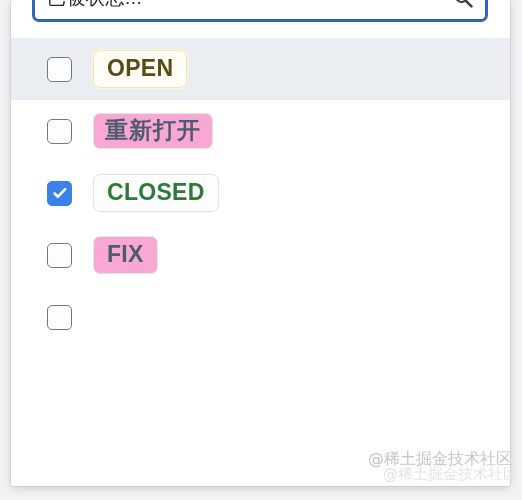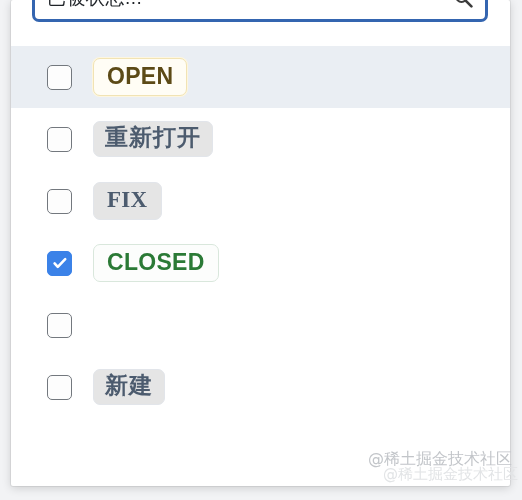--- a/index.html
+++ b/index.html
@@ -83,21 +83,20 @@
   .option-row {
     display: flex;
     align-items: center;
     height: 62px;
     padding-left: 36px;
     background: transparent;
     cursor: pointer;
   }
   .option-row.highlighted {
     background: #eaeef3;
-    margin-top: 8px;
   }
 
   
   .checkbox {
     width: 25px;
     height: 25px;
     min-width: 25px;
     border: 1.6px solid #73787e;
     border-radius: 5px;
     background: #fdfdfd;
@@ -140,22 +139,21 @@
   }
   .badge.tone-open {
     color: #5c4a16;
     border-color: #f1e3b4;
     background: #fffdf5;
     box-shadow: 0 0 0 1px #fdf6e0;
   }
   .badge.tone-slate {
     color: #4c5b6e;
     border-color: #e2e5ea;
-    background: #e5e5e5;
-    font-family: Liberation Serif, serif;
+    background: #f9a8d4;
   }
   .badge.tone-green {
     color: #2b7a36;
     border-color: #d9e7dc;
     background: #fcfdfc;
   }
 
   
   .watermark {
     position: absolute;
@@ -205,46 +203,40 @@
     </div>
 
     <div class="option-row">
       <span class="checkbox">
         
       </span>
       <span class="badge cjk tone-slate">重新打开</span>
     </div>
 
     <div class="option-row">
-      <span class="checkbox">
-        
-      </span>
-      <span class="badge tone-slate">FIX</span>
-    </div>
-
-    <div class="option-row">
       <span class="checkbox checked">
         <svg class="tick" viewBox="0 0 16 16">
           <path d="M2.6 8.4l3.2 3.4 7.4-7.6" fill="none" stroke="#ffffff" stroke-width="2.6" stroke-linecap="round" stroke-linejoin="round"></path>
         </svg>
       </span>
       <span class="badge tone-green">CLOSED</span>
     </div>
 
-
-    <div class="option-row">
-      <span class="checkbox">
-        
-      </span>
-    </div>
-
-    <div class="option-row">
-      <span class="checkbox">
-        
-      </span>
-      <span class="badge cjk tone-slate">新建</span>
-    </div>
+    <div class="option-row">
+      <span class="checkbox">
+        
+      </span>
+      <span class="badge tone-slate">FIX</span>
+    </div>
+
+
+    <div class="option-row">
+      <span class="checkbox">
+        
+      </span>
+    </div>
+
 
   </div>
 </div>
 
 <div class="watermark wm-main">@稀土掘金技术社区</div>
 <div class="watermark wm-ghost">@稀土掘金技术社区</div>
 
 </body></html>

